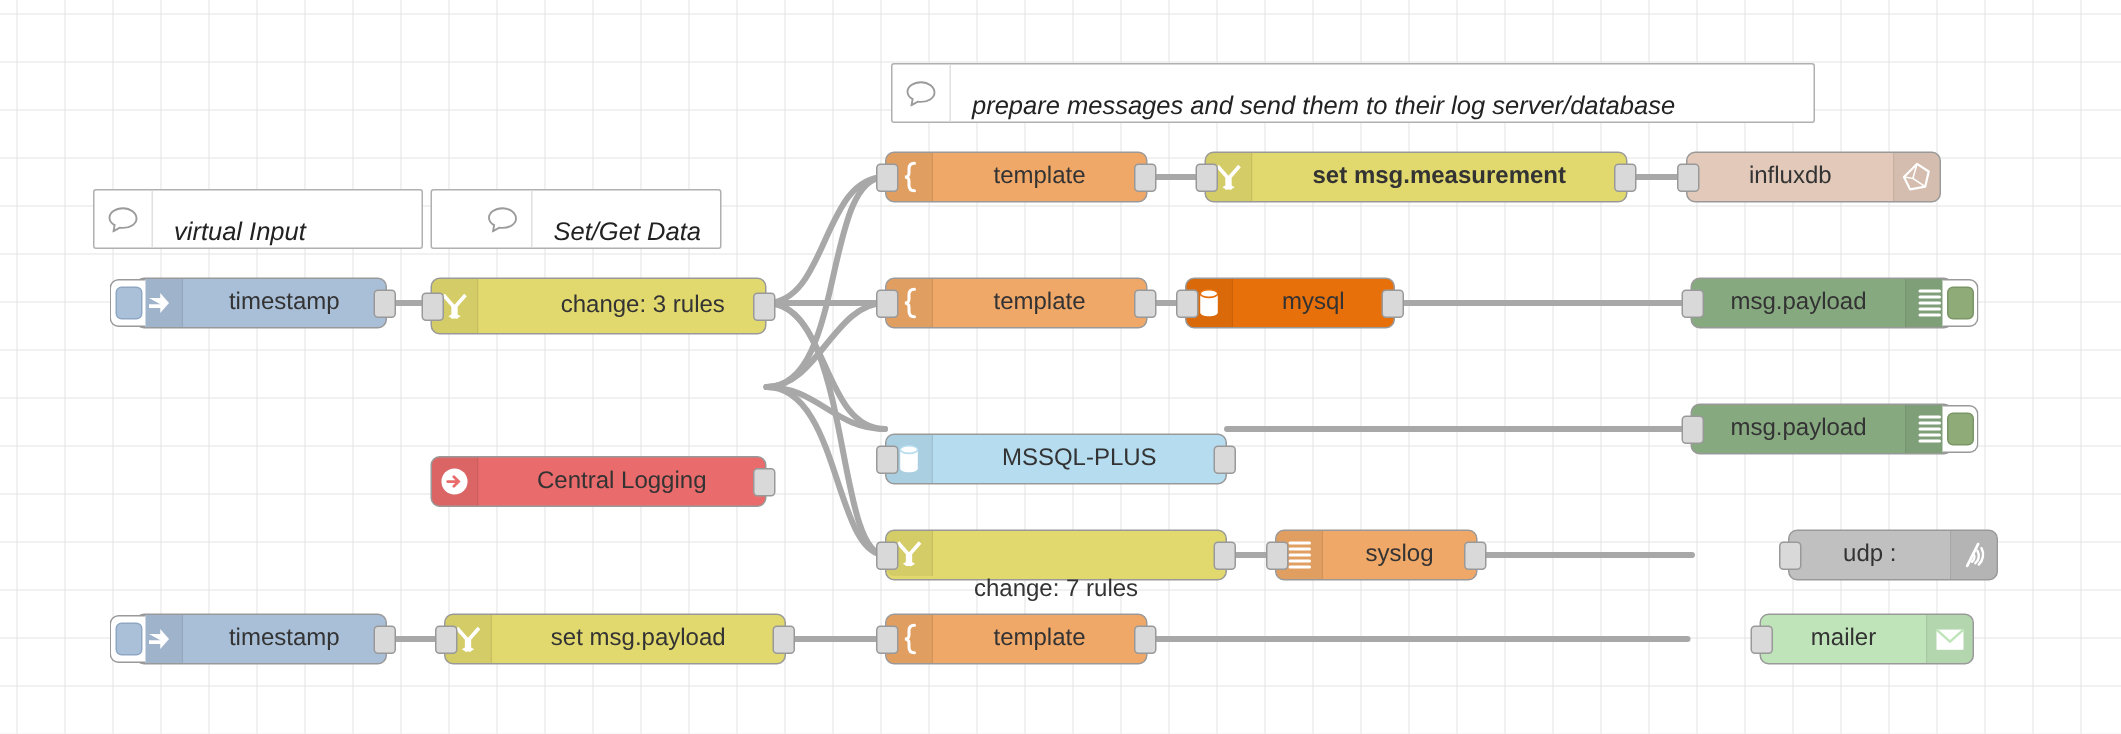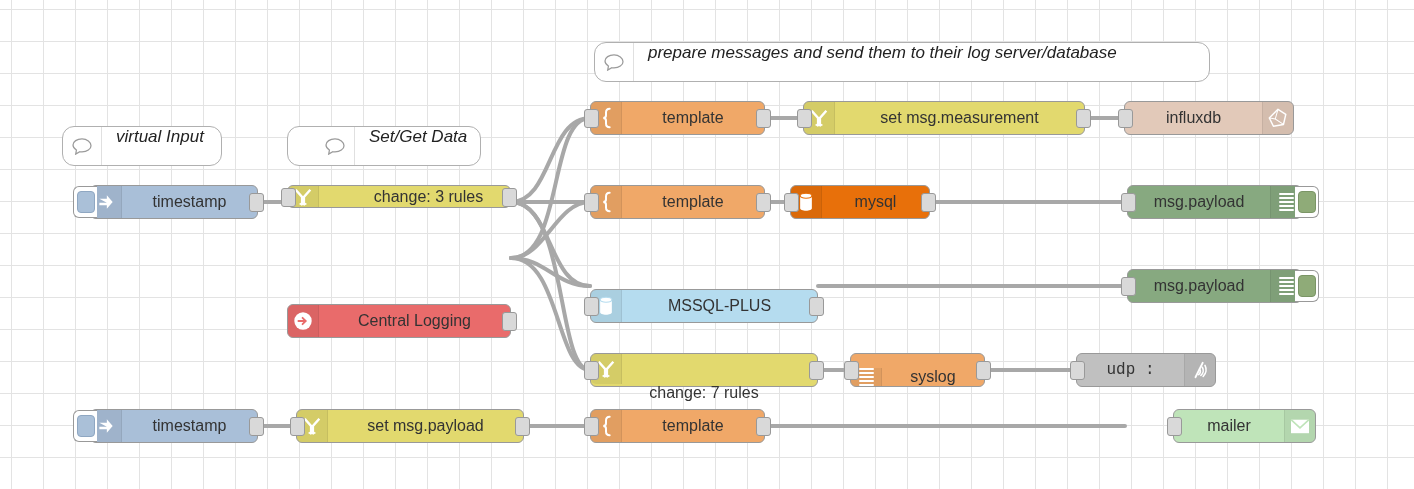--- a/index.html
+++ b/index.html
@@ -69,22 +69,22 @@
     width:24px;height:32px;box-sizing:border-box;
     background:#fff;border:1px solid #999;border-radius:0 6px 6px 0;
     border-left:none;
     display:flex;align-items:center;justify-content:center;
   }
   .debug-btn .pad{width:16px;height:20px;border-radius:4px;background:#8fab78;border:1px solid #7b9566;}
 
   
   .comment{
     position:absolute;box-sizing:border-box;height:40px;
-    background:#fff;border:1px solid #b0b0b0;border-radius:12px;
-    display:flex;align-items:flex-start;
+    background:#fff;border:1px solid #b0b0b0;border-radius:2px;
+    display:flex;align-items:flex-end;
   }
   .comment .icon-box{
     width:38px;flex:0 0 38px;display:flex;align-items:center;justify-content:center;
     border-right:1px solid #e0e0e0;height:100%;
   }
   .comment .ctext{
     font-style:italic;font-size:17px;color:#222;padding-left:14px;white-space:nowrap;
   }
 
   
@@ -128,21 +128,21 @@
 
   <div class="comment" style="left:594px;top:42px;width:616px;">
     <span class="icon-box">
       <svg width="22" height="18" viewBox="0 0 24 20">
         <path d="M12 2C6.5 2 2 5.1 2 9c0 2.2 1.5 4.2 3.8 5.5L5 19l4.6-2.6c.8.1 1.6.2 2.4.2 5.5 0 10-3.1 10-7S17.5 2 12 2z" fill="none" stroke="#9b9b9b" stroke-width="1.4"></path>
       </svg>
     </span>
     <span class="ctext">prepare messages and send them to their log server/database</span>
   </div>
 
-  <div class="comment" style="left:62px;top:126px;width:160px;">
+  <div class="comment" style="left:62px;top:126px;width:220px;">
     <span class="icon-box">
       <svg width="22" height="18" viewBox="0 0 24 20">
         <path d="M12 2C6.5 2 2 5.1 2 9c0 2.2 1.5 4.2 3.8 5.5L5 19l4.6-2.6c.8.1 1.6.2 2.4.2 5.5 0 10-3.1 10-7S17.5 2 12 2z" fill="none" stroke="#9b9b9b" stroke-width="1.4"></path>
       </svg>
     </span>
     <span class="ctext">virtual Input</span>
   </div>
 
   <div class="comment" style="left:287px;top:126px;width:194px;padding-left:28px;">
     <span class="icon-box">
@@ -159,21 +159,21 @@
       </span>
     <span class="icon-box">
       <svg width="20" height="20" viewBox="0 0 24 24">
         <path d="M4 8h9V4l7 8-7 8v-4H4v-3h9" fill="#fff"></path>
       </svg>
     </span>
     <span class="label">timestamp</span>
     <span class="port out"></span>
   </div>
 
-  <div class="node" style="left:287px;top:185px;width:224px;height:23px;background:#e2d96e;gap:28px;">
+  <div class="node" style="left:287px;top:185px;width:224px;height:38px;background:#e2d96e;gap:28px;">
     <span class="port in"></span>
     <span class="icon-box">
       <svg width="22" height="22" viewBox="0 0 24 24">
         <path d="M4 4 L11 12 L11 21 M20 4 L13 12 L13 21" stroke="#fff" stroke-width="2.6" fill="none"></path>
         <path d="M7.5 19.5 L11 21.5 L11 17.5 Z M16.5 19.5 L13 21.5 L13 17.5 Z" fill="#fff"></path>
       </svg>
     </span>
     <span class="label">change: 3 rules</span>
     <span class="port out"></span>
   </div>
@@ -193,21 +193,21 @@
     <span class="port in"></span>
     <span class="icon-box">
       <svg width="18" height="22" viewBox="0 0 16 24">
         <path d="M12 2c-3 0-4 1.5-4 4v3c0 2-1 3-3 3 2 0 3 1 3 3v3c0 2.5 1 4 4 4" fill="none" stroke="#fff" stroke-width="2.2" stroke-linecap="round"></path>
       </svg>
     </span>
     <span class="label">template</span>
     <span class="port out"></span>
   </div>
 
-  <div class="node" style="left:803px;top:101px;width:282px;height:34px;background:#e2d96e;">
+  <div class="node" style="left:803px;top:101px;width:282px;height:34px;background:#e2d96e;font-weight:bold;">
     <span class="port in"></span>
     <span class="icon-box">
       <svg width="22" height="22" viewBox="0 0 24 24">
         <path d="M4 4 L11 12 L11 21 M20 4 L13 12 L13 21" stroke="#fff" stroke-width="2.6" fill="none"></path>
         <path d="M7.5 19.5 L11 21.5 L11 17.5 Z M16.5 19.5 L13 21.5 L13 17.5 Z" fill="#fff"></path>
       </svg>
     </span>
     <span class="label">set msg.measurement</span>
     <span class="port out"></span>
   </div>
@@ -299,36 +299,36 @@
     <span class="icon-box">
       <svg width="22" height="22" viewBox="0 0 24 24">
         <path d="M4 4 L11 12 L11 21 M20 4 L13 12 L13 21" stroke="#fff" stroke-width="2.6" fill="none"></path>
         <path d="M7.5 19.5 L11 21.5 L11 17.5 Z M16.5 19.5 L13 21.5 L13 17.5 Z" fill="#fff"></path>
       </svg>
     </span>
     <span class="label">change: 7 rules</span>
     <span class="port out"></span>
   </div>
 
-  <div class="node" style="left:850px;top:353px;width:135px;height:34px;background:#f0a868;align-items:flex-end;">
+  <div class="node" style="left:850px;top:353px;width:135px;height:34px;background:#f0a868;">
     <span class="port in"></span>
     <span class="icon-box">
       <span class="bars">
           <i></i>
           <i></i>
           <i></i>
           <i></i>
           <i></i>
         </span>
     </span>
     <span class="label">syslog</span>
     <span class="port out"></span>
   </div>
 
-  <div class="node" style="left:1076px;top:353px;width:140px;height:34px;background:#c0c0c0;font-family:Liberation Mono, monospace;">
+  <div class="node" style="left:1192px;top:353px;width:140px;height:34px;background:#c0c0c0;">
     <span class="port in"></span>
     <span class="label">udp :</span>
     <span class="icon-box right">
       <svg width="20" height="22" viewBox="0 0 22 24">
         <path d="M6 20 L14 4" stroke="#fff" stroke-width="2" stroke-linecap="round"></path>
         <path d="M12 18 a7 7 0 0 0 1.5-9" fill="none" stroke="#fff" stroke-width="1.8" stroke-linecap="round"></path>
         <path d="M14.5 19 a10 10 0 0 0 2-12" fill="none" stroke="#fff" stroke-width="1.8" stroke-linecap="round"></path>
         <path d="M9.5 17 a4.5 4.5 0 0 0 1-6" fill="none" stroke="#fff" stroke-width="1.8" stroke-linecap="round"></path>
       </svg>
     </span>

